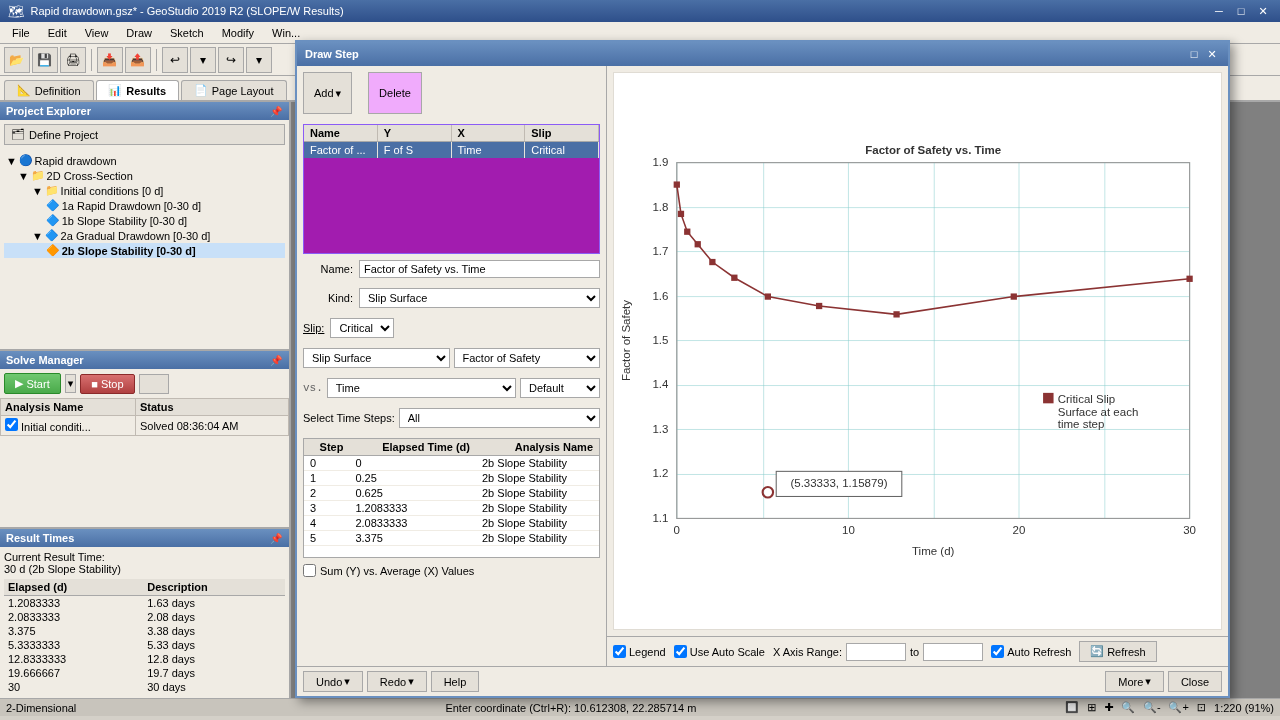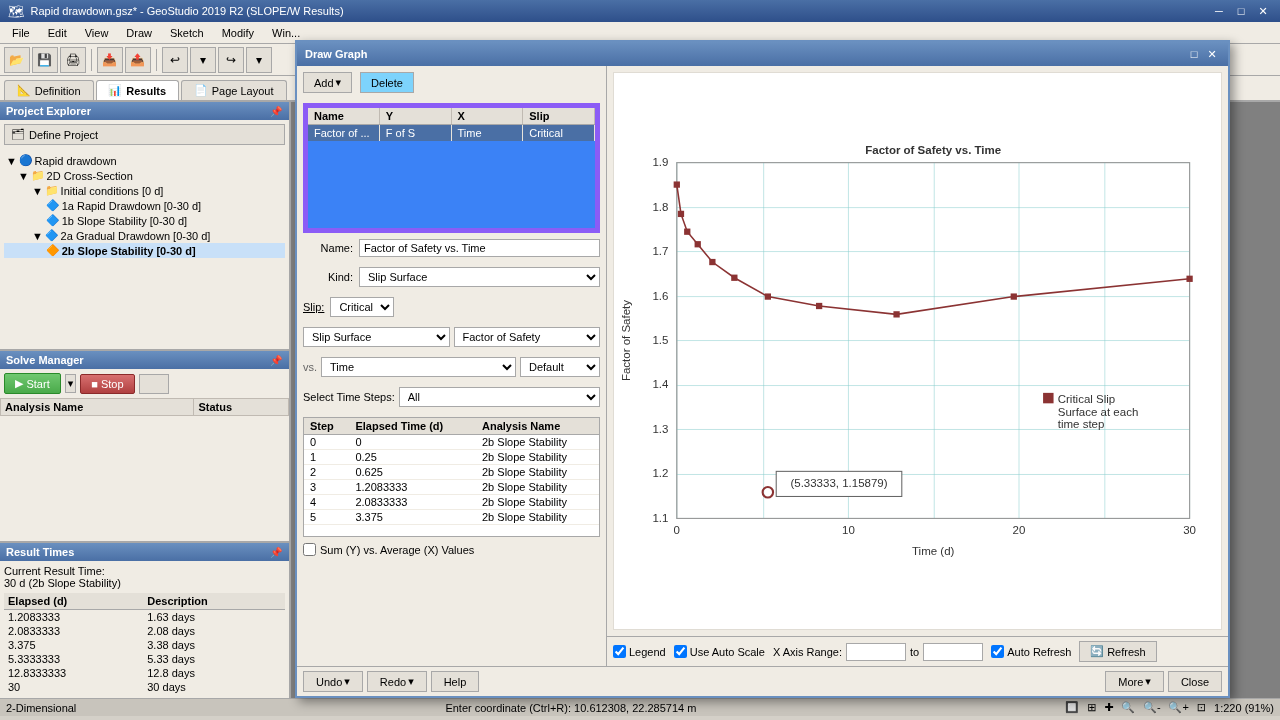--- a/index.html
+++ b/index.html
@@ -180,59 +180,59 @@
       color: white;
       padding: 4px 8px;
       display: flex; align-items: center; justify-content: space-between;
       font-weight: bold;
     }
     .dialog-title-btns { display: flex; gap: 2px; }
     .dialog-title-btn { background: none; border: none; color: white; cursor: pointer; width: 16px; height: 16px; font-size: 11px; }
     .dialog-left { width: 310px; border-right: 1px solid #a8a8a8; display: flex; flex-direction: column; padding: 6px; gap: 6px; }
 
     
-    .graph-toolbar { display: flex; gap: 8px; margin-bottom: 4px; }
+    .graph-toolbar { display: flex; gap: 16px; margin-bottom: 4px; }
     .add-btn {
       background: #e4e0d8; border: 1px solid #a8a8a8;
       padding: 3px 10px; cursor: pointer;
       display: flex; align-items: center; gap: 2px;
     }
-    .delete-btn { background: #7dd3fc; border: 1px solid #a8a8a8; padding: 3px 10px; cursor: pointer; text-align: right; }
-
-    
-    .graph-list { border: 5px solid #8b5cf6; background: #3b82f6; height: 130px; overflow-y: auto; }
+    .delete-btn { background: #f0abfc; border: 1px solid #a8a8a8; padding: 14px 10px; cursor: pointer; text-align: right; }
+
+    
+    .graph-list { border: 1px solid #8b5cf6; background: #a21caf; height: 130px; overflow-y: auto; }
     .graph-list-header { display: flex; background: #e4e0d8; border-bottom: 1px solid #a8a8a8; }
     .graph-list-header-cell { padding: 2px 6px; flex: 1; font-weight: bold; border-right: 1px solid #c0bab2; }
     .graph-list-row { display: flex; cursor: pointer; }
     .graph-list-row.selected { background: #4a6fa5; color: white; }
     .graph-list-cell { padding: 2px 6px; flex: 1; border-right: 1px solid #e8e4dc; overflow: hidden; text-overflow: ellipsis; white-space: nowrap; }
 
     
     .form-row { display: flex; align-items: center; gap: 6px; margin-bottom: 4px; }
     .form-label { width: 50px; text-align: right; font-size: 11px; }
     .form-input { flex: 1; border: 1px solid #a8a8a8; padding: 2px 4px; background: white; }
     .form-select { flex: 1; border: 1px solid #a8a8a8; padding: 2px 4px; background: white; }
     .slip-row { display: flex; align-items: center; gap: 6px; margin-bottom: 4px; }
     .slip-label { font-size: 11px; text-decoration: underline; }
     .slip-select { border: 1px solid #a8a8a8; padding: 2px 4px; background: white; }
 
     
     .axis-row { display: flex; align-items: center; gap: 4px; margin-bottom: 4px; }
     .axis-select { border: 1px solid #a8a8a8; padding: 2px 4px; background: white; flex: 1; }
-    .vs-label { color: #666; }
+    .vs-label { color: #666; font-family: Liberation Mono, monospace; }
 
     
     .select-time-row { display: flex; align-items: center; gap: 4px; margin-bottom: 4px; }
     .select-time-label { font-size: 11px; }
     .select-time-select { flex: 1; border: 1px solid #a8a8a8; padding: 2px 4px; background: white; }
 
     
     .steps-table-wrap { border: 1px solid #a8a8a8; background: white; height: 120px; overflow-y: auto; }
     .steps-table { width: 100%; border-collapse: collapse; }
-    .steps-table th { background: #e4e0d8; border-bottom: 1px solid #a8a8a8; padding: 2px 6px; text-align: left; position: sticky; top: 0; }
+    .steps-table th { background: #e4e0d8; border-bottom: 1px solid #a8a8a8; padding: 2px 6px; text-align: right; position: sticky; top: 0; }
     .steps-table td { padding: 1px 6px; border-bottom: 1px solid #f0ece4; }
 
     
     .check-row { display: flex; align-items: center; gap: 4px; margin-bottom: 4px; }
     .check-row input { margin: 0; }
     .undo-btn, .redo-btn, .help-btn, .close-btn, .more-btn {
       background: #e4e0d8; border: 1px solid #a8a8a8;
       padding: 3px 12px; cursor: pointer;
       display: flex; align-items: center; gap: 2px;
     }
@@ -366,20 +366,24 @@
         <span style="border:1px solid #a8a8a8;width:30px;height:20px;display:inline-block;background:#e4e0d8;"></span>
       </div>
       <table class="solve-table">
         <thead>
           <tr>
             <th>Analysis Name</th>
             <th>Status</th>
           </tr>
         </thead>
         <tbody>
+          <tr>
+            <td><input type="checkbox" checked="" style=""> <span>Initial conditi...</span></td>
+            <td>Solved 08:36:04 AM</td>
+          </tr>
         </tbody>
       </table>
     </div>
 
     <div class="result-times">
       <div class="panel-header">
         <span>Result Times</span>
         <button class="panel-header-btn">📌</button>
       </div>
       <div class="result-time-content">
@@ -409,20 +413,24 @@
               </tr>
               <tr>
                 <td>5.3333333</td>
                 <td>5.33 days</td>
               </tr>
               <tr>
                 <td>12.8333333</td>
                 <td>12.8 days</td>
               </tr>
               <tr>
+                <td>19.666667</td>
+                <td>19.7 days</td>
+              </tr>
+              <tr>
                 <td>30</td>
                 <td>30 days</td>
               </tr>
             </tbody>
         </table>
       </div>
     </div>
   </div>
 
   <div style="flex:1; background:#808080; position:relative;">
@@ -441,21 +449,21 @@
     <span>🔍+</span>
     <span>⊡</span>
     <span>1:220 (91%)</span>
   </div>
 </div>
 
 <div class="dialog-overlay">
   <div class="dialog">
 
     <div class="dialog-title">
-      <span>Draw Graph</span>
+      <span>Draw Step</span>
       <div class="dialog-title-btns">
         <button class="dialog-title-btn">□</button>
         <button class="dialog-title-btn">✕</button>
       </div>
     </div>
 
     <div style="display:flex; height:600px;">
 
       <div class="dialog-left">
 

